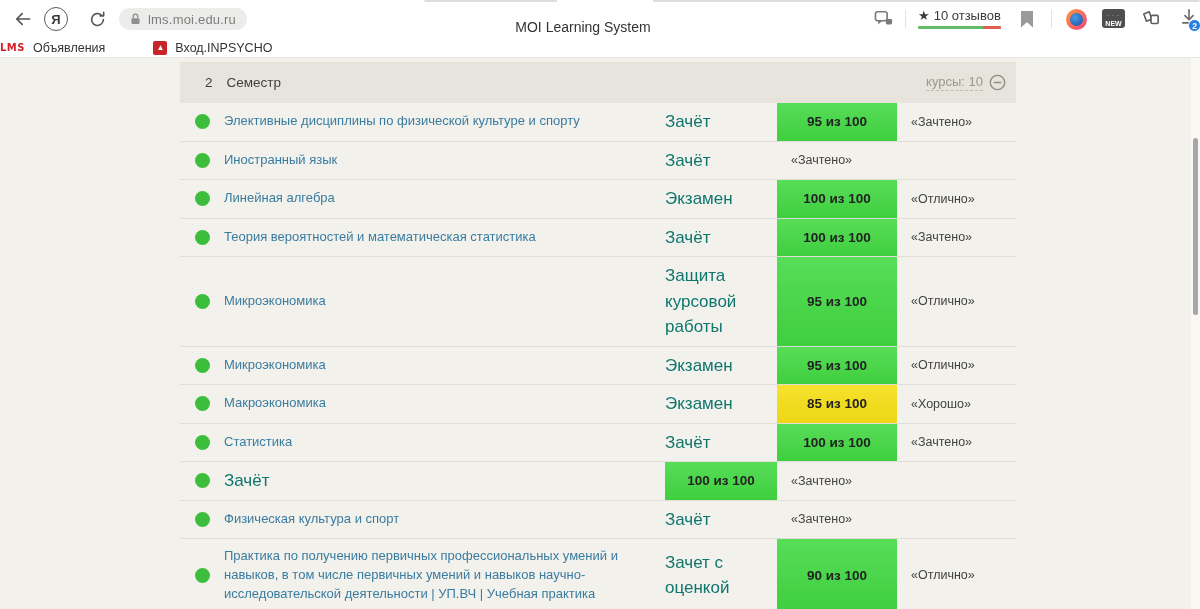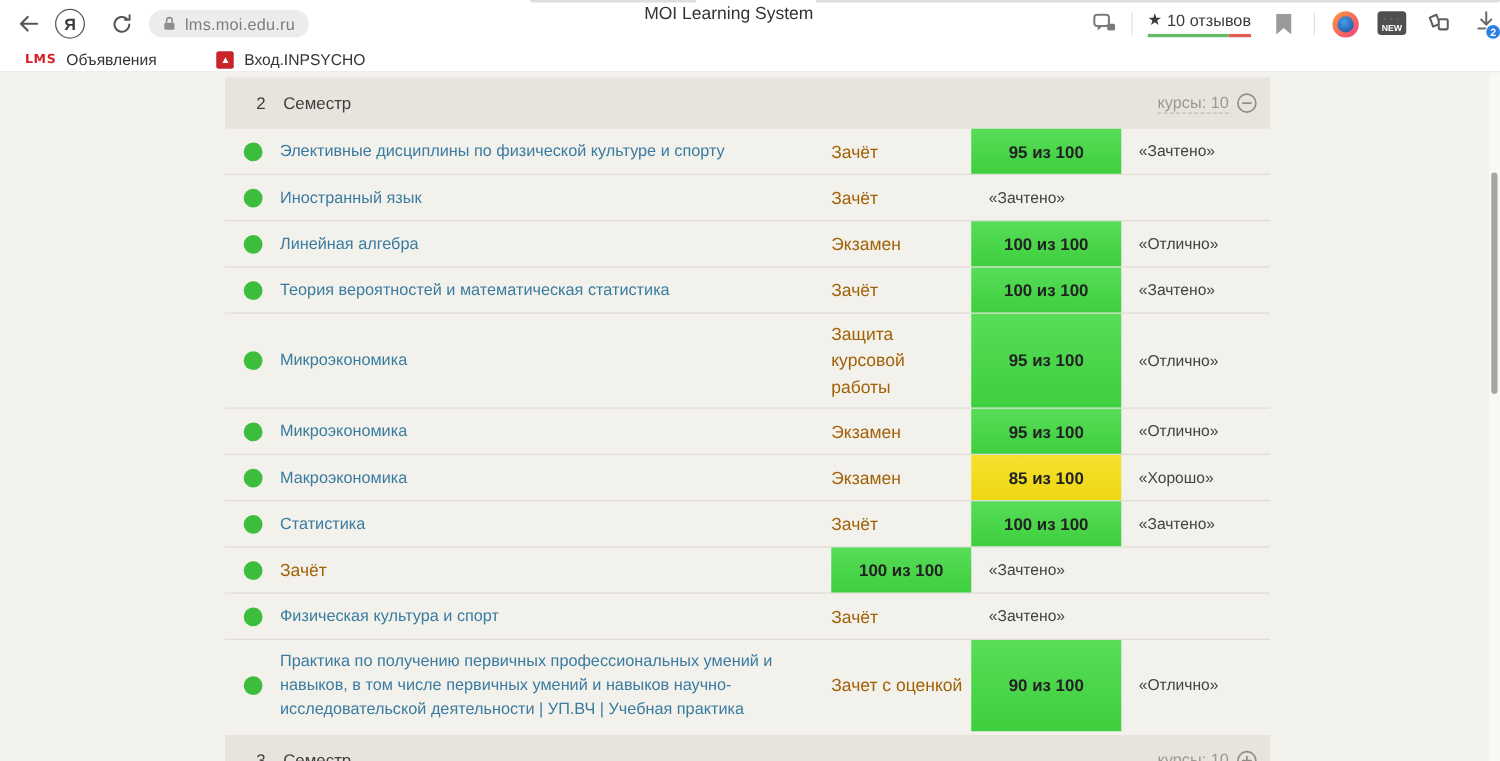--- a/index.html
+++ b/index.html
@@ -14,21 +14,21 @@
   .chrome-btn { position:absolute; display:flex; align-items:center; justify-content:center;
     color:#555; cursor:pointer; }
   .back-btn { left:10px; top:7px; width:26px; height:24px; }
   .ya-btn { left:44px; top:7px; width:24px; height:24px; border:1.6px solid #5a5a5a;
     border-radius:50%; font-size:13px; font-weight:bold; color:#3a3a3a; }
   .refresh-btn { left:84px; top:7px; width:26px; height:24px; }
   .url-pill { position:absolute; left:119px; top:8px; width:128px; height:22px;
     background:#ececea; border-radius:11px; display:flex; align-items:center;
     padding:0 10px; gap:6px; cursor:text; }
   .url-text { font-size:13px; color:#7d7d7d; letter-spacing:.2px; }
-  .page-title { position:absolute; left:583px; top:2px; transform:translateX(-50%);
+  .page-title { position:absolute; left:583px; top:19px; transform:translateX(-50%);
     font-size:14px; color:#333; white-space:nowrap; }
   .sep { position:absolute; top:10px; width:1px; height:18px; background:#e2e2e2; }
   .rating { position:absolute; left:918px; top:8px; cursor:pointer; }
   .rating-row { display:flex; align-items:center; gap:4px; font-size:13px; color:#3b3b3b; }
   .rating-bar { display:flex; height:3px; margin-top:3px; border-radius:1px; overflow:hidden; }
   .rating-bar .g { width:79%; background:#63bd68; }
   .rating-bar .r { width:21%; background:#e25d52; }
   .ext-circle { position:absolute; left:1066px; top:9px; width:21px; height:21px; border-radius:50%;
     background:linear-gradient(135deg,#ff9a3c,#f0427c); display:flex; align-items:center;
     justify-content:center; cursor:pointer; }
@@ -39,21 +39,21 @@
     justify-content:flex-end; cursor:pointer; }
   .new-ext .dots { color:#cfcfcf; font-size:5px; line-height:4px; letter-spacing:1px; }
   .new-ext .lbl { color:#fff; font-size:7px; font-weight:bold; line-height:9px; }
   .dl-btn { position:absolute; left:1180px; top:8px; width:24px; height:24px; cursor:pointer; }
   .dl-badge { position:absolute; left:8px; top:11px; width:13px; height:13px; background:#2a7fe0;
     border-radius:50%; color:#fff; font-size:8.5px; font-weight:bold; display:flex;
     align-items:center; justify-content:center; border:1px solid #fff; }
 
   
   .bookmarks { height:20px; background:#fff; border-bottom:1px solid #e7e7e5;
-    display:flex; align-items:center; padding-left:20px; }
+    display:flex; align-items:center; padding-left:0; }
   .bm-item { display:flex; align-items:center; gap:8px; cursor:pointer; }
   .bm-item + .bm-item { margin-left:48px; }
   .bm-label { font-size:12.5px; color:#333; }
   .fav-lms { color:#d61f26; font-weight:bold; font-size:10px; letter-spacing:.5px;
     font-family:"DejaVu Sans",sans-serif; }
   .fav-red { width:14px; height:14px; background:#c8242b; border-radius:2px; display:flex;
     align-items:center; justify-content:center; color:#fff; font-size:8px; }
 
   
   .content { position:relative; height:551px; background:#f2f1ec; overflow:hidden; }
@@ -64,21 +64,21 @@
   .sem-title { font-size:13.5px; color:#3f3f3f; }
   .sem-right { margin-left:auto; display:flex; align-items:center; gap:6px; cursor:pointer; }
   .sem-courses { font-size:13px; color:#9b998f; border-bottom:1px dashed #bdbbb2;
     padding-bottom:1px; }
   .grow { display:grid; grid-template-columns:44px 441px 112px 120px 119px;
     border-bottom:1px solid #dfddd5; align-items:center; min-height:37px; cursor:pointer; }
   .grow:last-of-type { border-bottom:none; margin-bottom:3px; }
   .dot-cell { display:flex; justify-content:center; }
   .status-dot { width:15px; height:15px; border-radius:50%; background:#3cbe3c; }
   .course-name { font-size:13px; color:#3a7ca0; line-height:1.45; padding:8px 18px 8px 0; }
-  .atype { font-size:14px; color:#a16207; line-height:1.5; padding:6px 6px 6px 0; }
+  .atype { font-size:17px; color:#0f766e; line-height:1.5; padding:6px 6px 6px 0; }
   .badge-cell { align-self:stretch; display:flex; }
   .score-badge { flex:1; display:flex; align-items:center; justify-content:center;
     font-size:13.5px; font-weight:bold; color:#222; }
   .badge-green  { background:linear-gradient(#58dd58,#3ecf3e); }
   .badge-gray   { background:linear-gradient(#d2d2d2,#f6f6f6); }
   .badge-yellow { background:linear-gradient(#f6e12d,#eed714); }
   .grade-cell { font-size:12.5px; color:#424242; padding-left:14px; }
   .sem-footer { margin-top:2px; }
 
   

